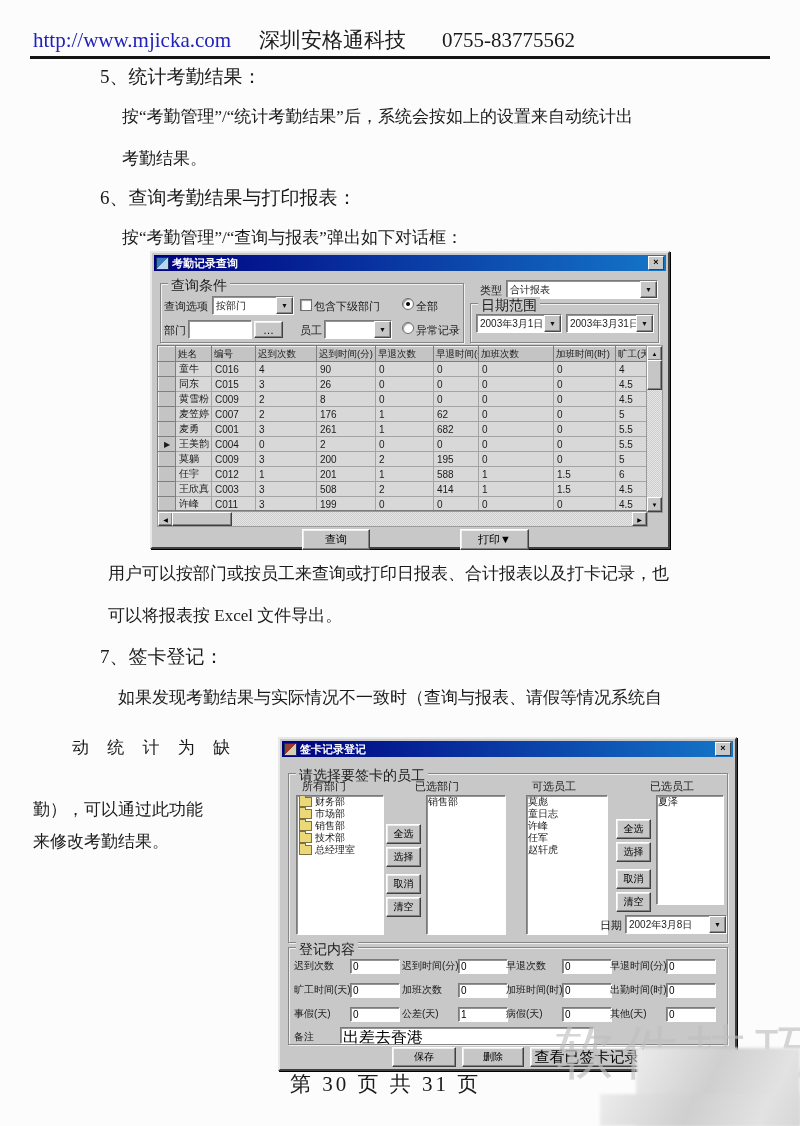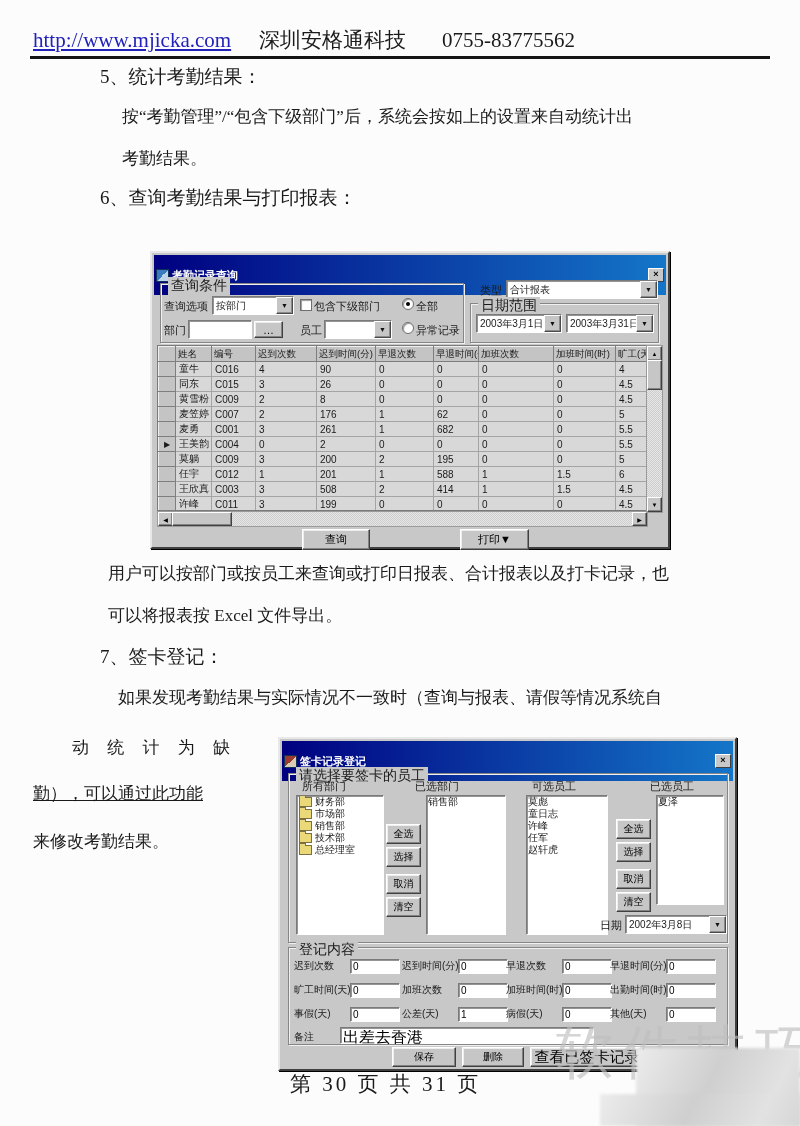--- a/index.html
+++ b/index.html
@@ -3,28 +3,28 @@
 <meta charset="utf-8">
 <style>
   html,body{margin:0;padding:0;}
   body{background:#888;}
   #page{position:relative;width:800px;height:1126px;background:#fcfcfc;overflow:hidden;
         font-family:"Liberation Serif","DejaVu Serif",serif;color:#1a1a1a;}
   .abs{position:absolute;}
   .doc-text{font-size:17px;white-space:nowrap;}
   .doc-head{font-size:19px;white-space:nowrap;}
   
-  .hdr-url{color:#2222bb;text-decoration:underline;font-size:21px;}
+  .hdr-url{color:#2222bb;font-size:21px;}
   .hdr-co{font-size:21px;}
   .hdr-rule{background:#141414;height:3px;}
   
   .win{position:absolute;background:#c8c8c8;border:2px solid;border-color:#e8e8e8 #404040 #404040 #e8e8e8;
        box-shadow:1px 1px 0 #000;font-family:"Liberation Sans",sans-serif;}
   .tbar{position:absolute;left:2px;top:2px;right:2px;height:16px;
-        background:linear-gradient(90deg,#000080,#1476c8);display:flex;align-items:center;padding:12px 2px;}
+        background:linear-gradient(90deg,#000080,#1476c8);display:flex;align-items:center;padding:0 2px;}
   .ticon{width:11px;height:11px;background:linear-gradient(135deg,#3a7abf 50%,#bcd4ea 50%);
          border:1px solid #10305a;margin-right:3px;flex:0 0 auto;}
   .ttext{color:#fff;font-size:11px;font-weight:bold;white-space:nowrap;flex:1 1 auto;}
   .tclose{width:14px;height:12px;background:#c8c8c8;border:1px solid;border-color:#fff #404040 #404040 #fff;
           font-size:9px;font-weight:bold;line-height:10px;text-align:center;color:#000;flex:0 0 auto;}
   .grp{position:absolute;border:1px solid #868686;box-shadow:inset 1px 1px 0 #f0f0f0,1px 1px 0 #f0f0f0;}
   .grp-lab{position:absolute;top:-7px;left:7px;background:#c8c8c8;padding:0 3px;font-size:14px;white-space:nowrap;}
   .lab{position:absolute;font-size:11px;white-space:nowrap;}
   .lab10{position:absolute;font-size:10px;white-space:nowrap;}
   .inset{position:absolute;background:#fff;border:1px solid;border-color:#7a7a7a #fff #fff #7a7a7a;
@@ -86,24 +86,25 @@
 <div id="page">
 
   <div class="abs" style="left:33px;top:26px;">
     <span class="hdr-url">http://www.mjicka.com</span>
     <span class="hdr-co" style="margin-left:24px;">深圳安格通科技</span>
     <span class="hdr-co" style="margin-left:32px;">0755-83775562</span>
   </div>
   <div class="abs hdr-rule" style="left:30px;top:56px;width:740px;"></div>
 
   <div class="abs doc-head" style="left:100px;top:64px;">5、统计考勤结果：</div>
-  <div class="abs doc-text" style="left:122px;top:105px;">按“考勤管理”/“包含下级部门”后，系统会按如上的设置来自动统计出</div>
+  <div class="abs doc-text" style="left:122px;top:105px;">按“考勤管理”/“统计考勤结果”后，系统会按如上的设置来自动统计出</div>
   <div class="abs doc-text" style="left:122px;top:147px;">考勤结果。</div>
 
   <div class="abs doc-head" style="left:100px;top:185px;">6、查询考勤结果与打印报表：</div>
+  <div class="abs doc-text" style="left:122px;top:226px;">按“考勤管理”/“查询与报表”弹出如下对话框：</div>
 
   <div class="win" style="left:150px;top:251px;width:516px;height:294px;">
     <div class="tbar">
       <span class="ticon"></span>
       <span class="ttext">考勤记录查询</span>
       <span class="tclose">×</span>
     </div>
 
     <div class="grp" style="left:8px;top:30px;width:302px;height:58px;">
       <span class="grp-lab">查询条件</span>
@@ -326,21 +327,21 @@
     <div class="btn" style="left:150px;top:276px;width:66px;height:19px;">查询</div>
     <div class="btn" style="left:308px;top:276px;width:67px;height:19px;">打印▼</div>
   </div>
 
   <div class="abs doc-text" style="left:108px;top:562px;">用户可以按部门或按员工来查询或打印日报表、合计报表以及打卡记录，也</div>
   <div class="abs doc-text" style="left:108px;top:604px;">可以将报表按 Excel 文件导出。</div>
 
   <div class="abs doc-head" style="left:100px;top:644px;">7、签卡登记：</div>
   <div class="abs doc-text" style="left:118px;top:686px;">如果发现考勤结果与实际情况不一致时（查询与报表、请假等情况系统自</div>
   <div class="abs doc-text" style="left:72px;top:736px;letter-spacing:7px;">动 统 计 为 缺</div>
-  <div class="abs doc-text" style="left:33px;top:782px;text-decoration:underline;">勤），可以通过此功能</div>
+  <div class="abs doc-text" style="left:33px;top:798px;">勤），可以通过此功能</div>
   <div class="abs doc-text" style="left:33px;top:830px;">来修改考勤结果。</div>
 
   <div class="win" style="left:278px;top:737px;width:455px;height:330px;z-index:1;">
     <div class="tbar">
       <span class="ticon" style="background:linear-gradient(135deg,#9b3b2f 50%,#d8cdb4 50%);"></span>
       <span class="ttext">签卡记录登记</span>
       <span class="tclose">×</span>
     </div>
 
     <div class="grp" style="left:8px;top:34px;width:438px;height:168px;">

